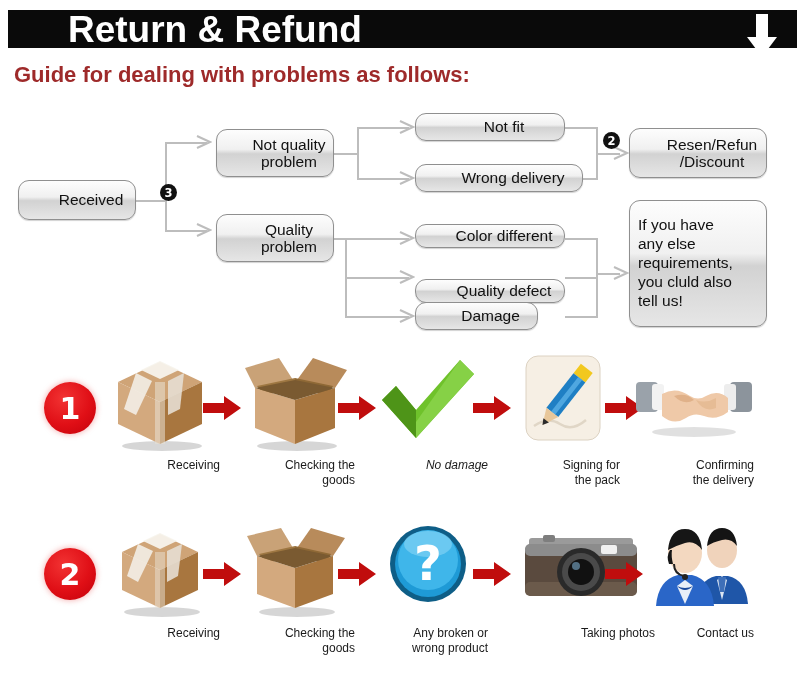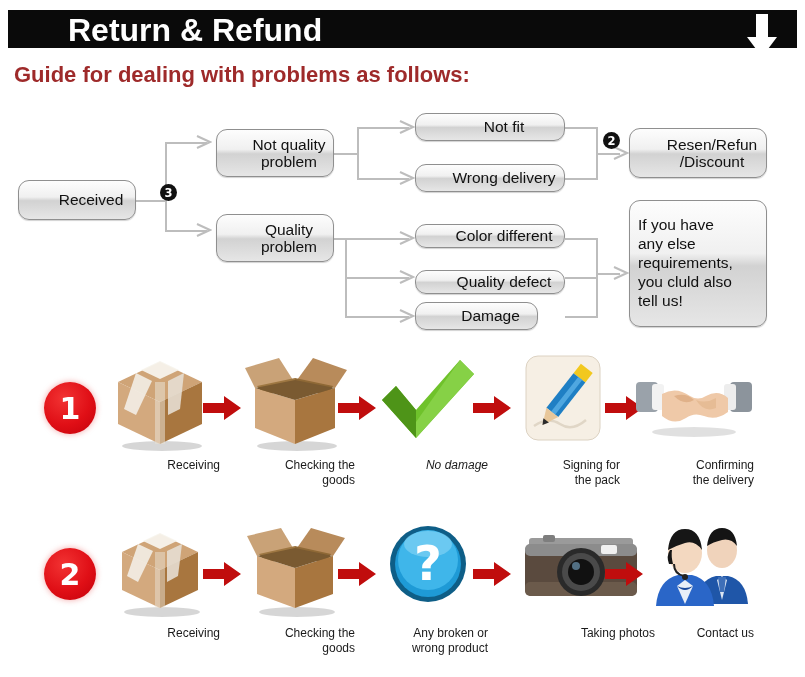--- a/index.html
+++ b/index.html
@@ -10,21 +10,21 @@
   }
   #page{position:absolute;left:0;top:0;width:805px;height:677px;}
 
   
   .header-bar{
     position:absolute;left:8px;top:10px;width:789px;height:38px;
     background:#0a0a0a;
   }
   .header-title{
     position:absolute;left:60px;top:6px;
-    color:#ffffff;font-size:32px;font-weight:bold;
+    color:#ffffff;font-size:37px;font-weight:bold;
     letter-spacing:0px;line-height:28px;white-space:nowrap;
   }
   .header-arrow{
     position:absolute;right:18px;top:4px;width:34px;height:44px;
   }
   .subtitle{
     position:absolute;left:14px;top:62px;
     color:#9E2A2A;font-size:22px;font-weight:bold;white-space:nowrap;
   }
 
@@ -171,27 +171,27 @@
     </div>
 
     <div class="node two-line" style="left:216px;top:109px;width:118px;height:48px;flex-direction:column;">
       <span>Quality</span>
       <span>problem</span>
     </div>
 
     <div class="node" style="left:415px;top:8px;width:150px;height:28px;">
       <span>Not fit</span>
     </div>
-    <div class="node" style="left:415px;top:59px;width:150px;height:28px;">
+    <div class="node" style="left:415px;top:59px;width:168px;height:28px;">
       <span>Wrong delivery</span>
     </div>
     <div class="node" style="left:415px;top:119px;width:150px;height:24px;">
       <span>Color different</span>
     </div>
-    <div class="node" style="left:415px;top:165px;width:150px;height:24px;">
+    <div class="node" style="left:415px;top:174px;width:150px;height:24px;">
       <span>Quality defect</span>
     </div>
     <div class="node" style="left:415px;top:197px;width:123px;height:28px;">
       <span>Damage</span>
     </div>
 
     <div class="node two-line" style="left:629px;top:23px;width:138px;height:50px;flex-direction:column;">
       <span>Resen/Refun</span>
       <span>/Discount</span>
     </div>

